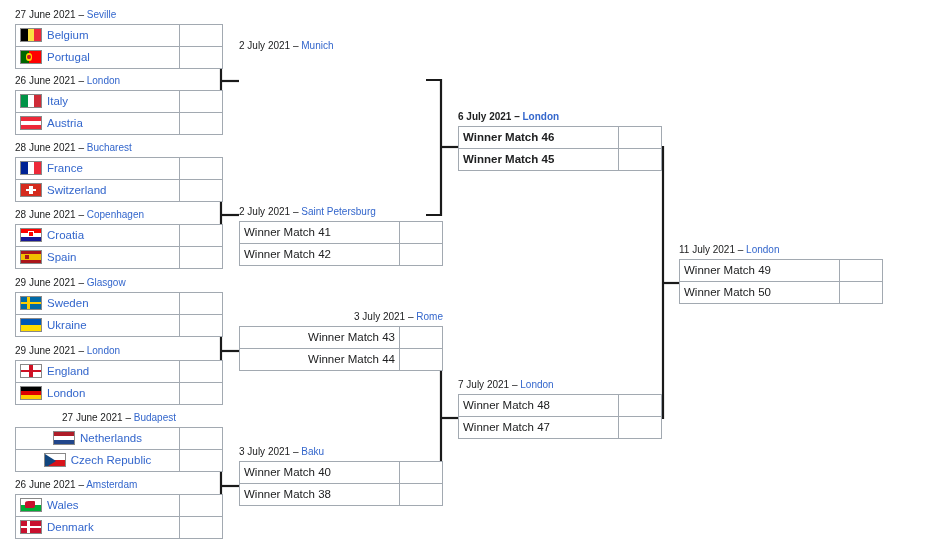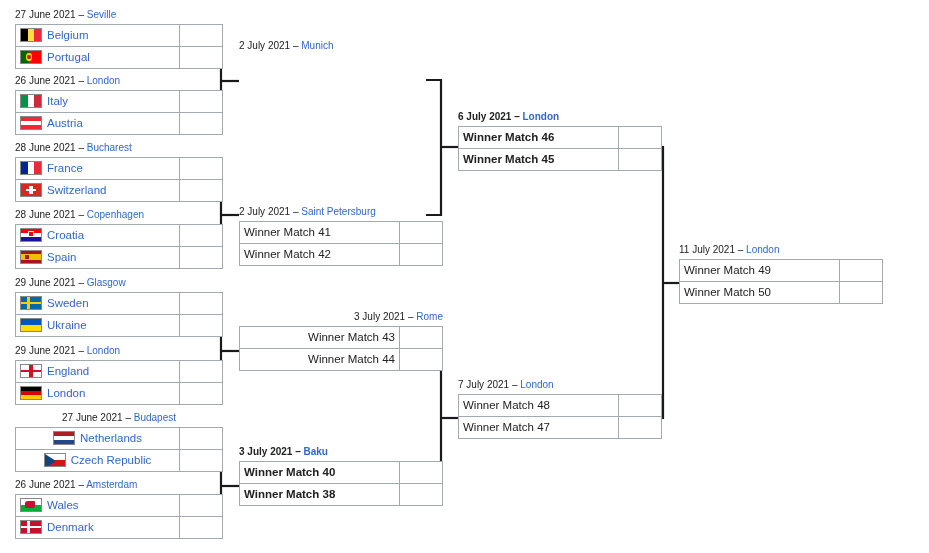--- a/index.html
+++ b/index.html
@@ -428,21 +428,21 @@
         <td class="cell-score" style="width:34px;"></td>
       </tr>
       <tr>
         <td class="cell-placeholder">Winner Match 44</td>
         <td class="cell-score"></td>
       </tr>
     </tbody>
       </table>
   </div>
 
-  <div class="match" style="left:239px; top:445px;font-weight:bold;">
+  <div class="match" style="left:239px; top:445px;">
     <div class="match-header">
       <span>3 July 2021</span>
       <span class="dash">–</span>
       <span class="venue-link">Baku</span>
     </div>
     <table class="match-table" style="width:187px;">
       <tbody>
           <tr>
         <td class="cell-placeholder" style="width:151px;">Winner Match 40</td>
         <td class="cell-score" style="width:34px;"></td>

